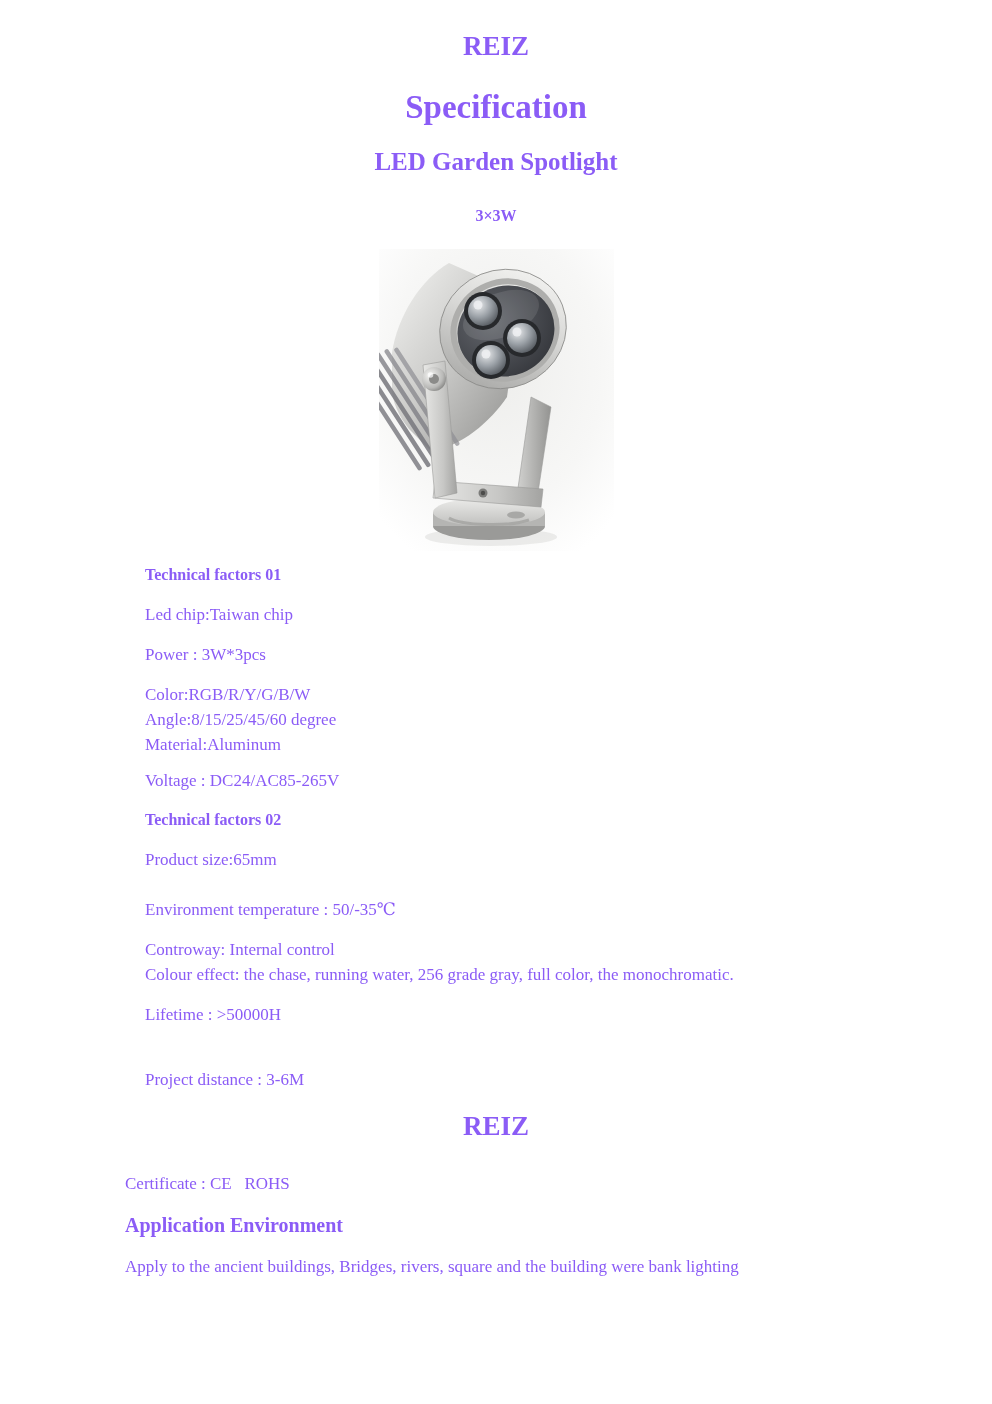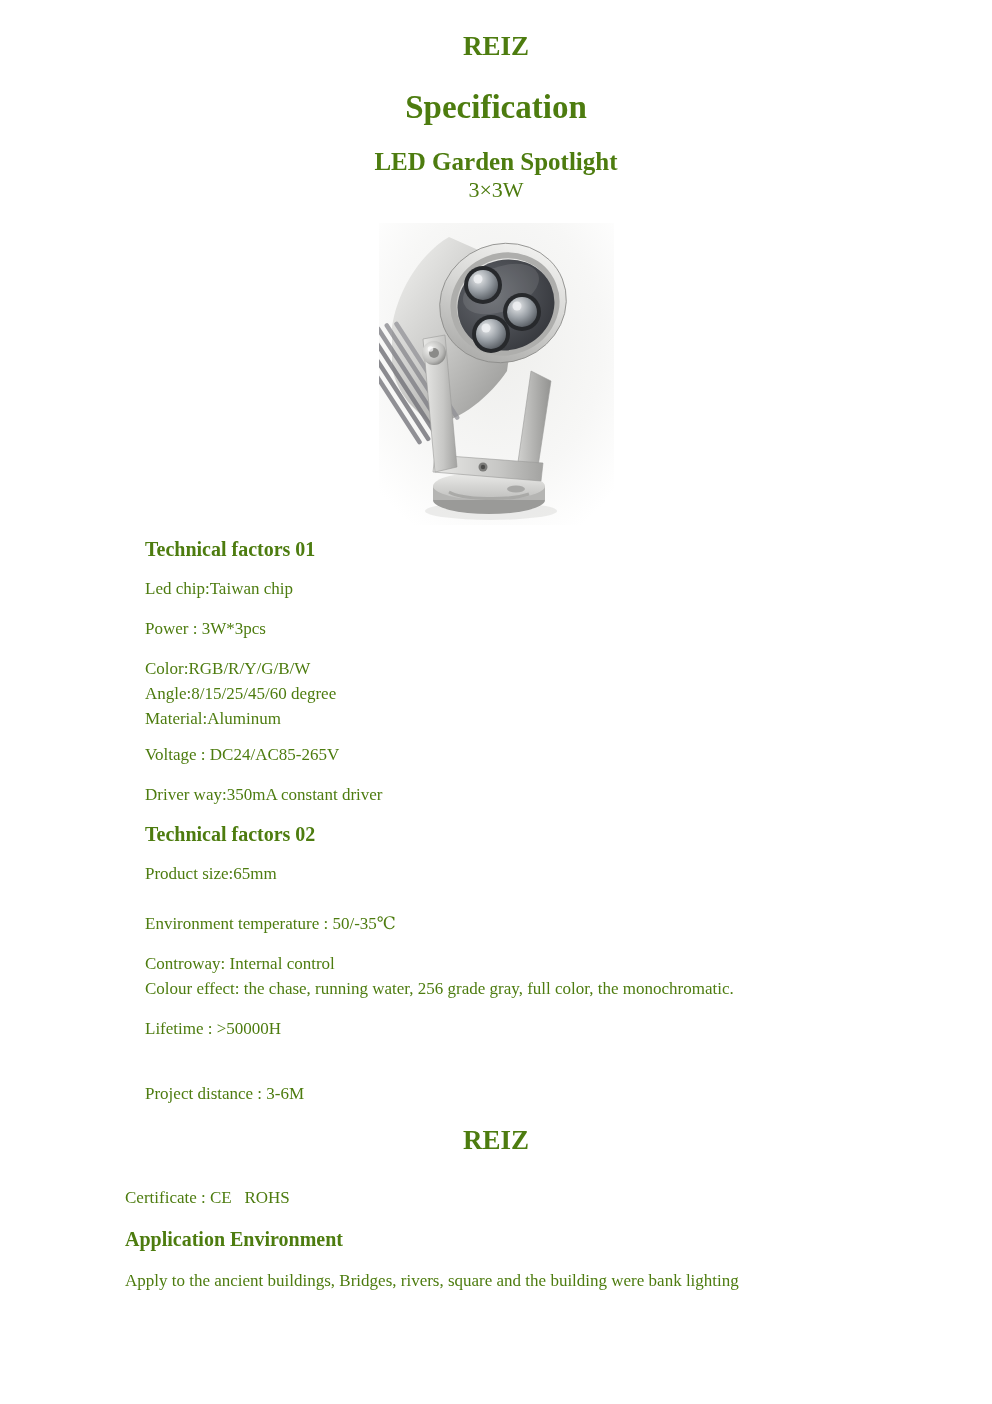--- a/index.html
+++ b/index.html
@@ -2,47 +2,48 @@
 <html><head>
 <meta charset="utf-8">
 <style>
   html, body { margin: 0; padding: 0; background: #ffffff; }
   .page {
     position: relative;
     width: 992px;
     height: 1404px;
     margin: 0 auto;
     background: #ffffff;
-    color: #4d7c0f;
+    color: #8b5cf6;
     font-family: "Liberation Serif", "DejaVu Serif", serif;
     overflow: hidden;
   }
   .header { text-align: center; }
   .brand-top {
     font-size: 27px; font-weight: bold; line-height: 32px;
     padding-top: 30px;
   }
   .doc-title {
     font-size: 33px; font-weight: bold; line-height: 40px;
     margin-top: 25px;
   }
   .doc-subtitle {
     font-size: 25px; font-weight: bold; line-height: 30px;
     margin-top: 20px;
   }
   .doc-model {
-    font-size: 22px; font-weight: normal; line-height: 26px;
+    font-size: 16px; font-weight: bold; line-height: 26px;
+    margin-top: 26px;
   }
   .photo-wrap {
     width: 235px; height: 302px;
     margin: 20px auto 0;
   }
   .section { margin-left: 145px; margin-right: 120px; }
   .sec-heading {
-    font-size: 20px; font-weight: bold; line-height: 24px;
+    font-size: 16px; font-weight: bold; line-height: 24px;
     margin: 12px 0 0 0;
   }
   .sec-heading.second { margin-top: 15px; }
   .line {
     font-size: 17px; line-height: 25px;
     margin: 15px 0 0 0;
     white-space: pre-wrap;
   }
   .line.gap-sm { margin-top: 11px; }
   .line.gap-lg { margin-top: 25px; }
@@ -190,21 +191,20 @@
   </div>
 
   <div class="section">
     <h2 class="sec-heading">Technical factors 01</h2>
     <p class="line">Led chip:Taiwan chip</p>
     <p class="line">Power : 3W*3pcs</p>
     <p class="line">Color:RGB/R/Y/G/B/W
 Angle:8/15/25/45/60 degree
 Material:Aluminum</p>
     <p class="line gap-sm">Voltage : DC24/AC85-265V</p>
-    <p class="line">Driver way:350mA constant driver</p>
   </div>
 
   <div class="section">
     <h2 class="sec-heading second">Technical factors 02</h2>
     <p class="line">Product size:65mm</p>
     <p class="line gap-lg">Environment temperature : 50/-35℃</p>
     <p class="line">Controway: Internal control
 Colour effect: the chase, running water, 256 grade gray, full color, the monochromatic.</p>
     <p class="line">Lifetime : &gt;50000H</p>
     <p class="line gap-xl">Project distance : 3-6M</p>

